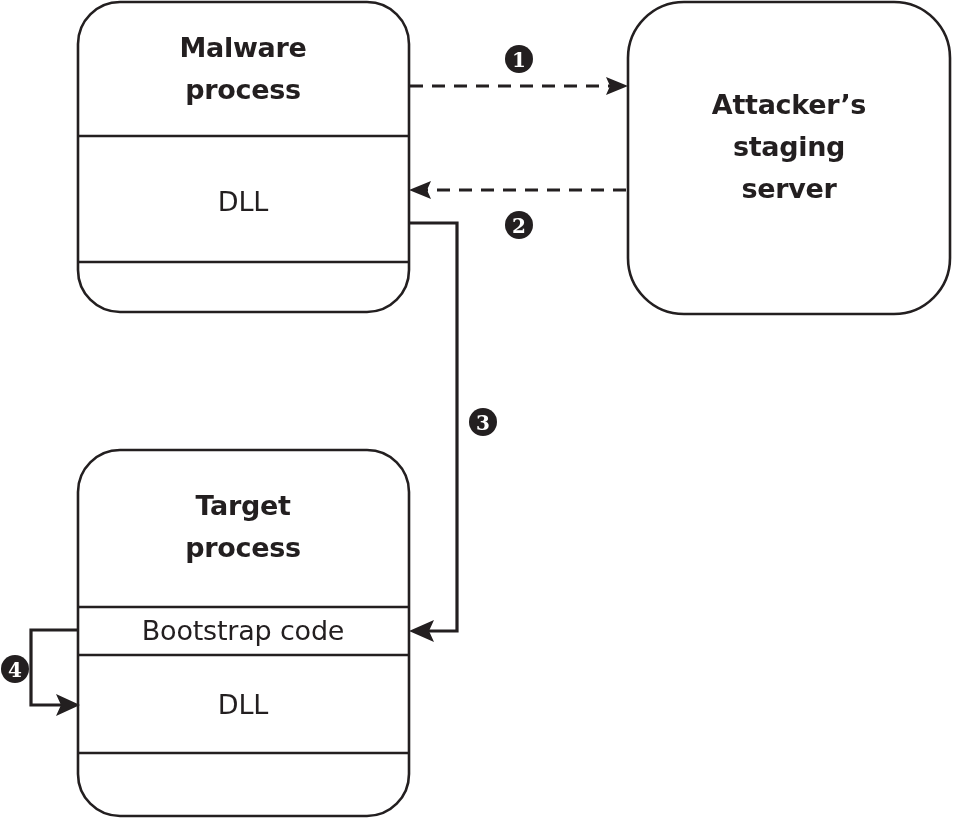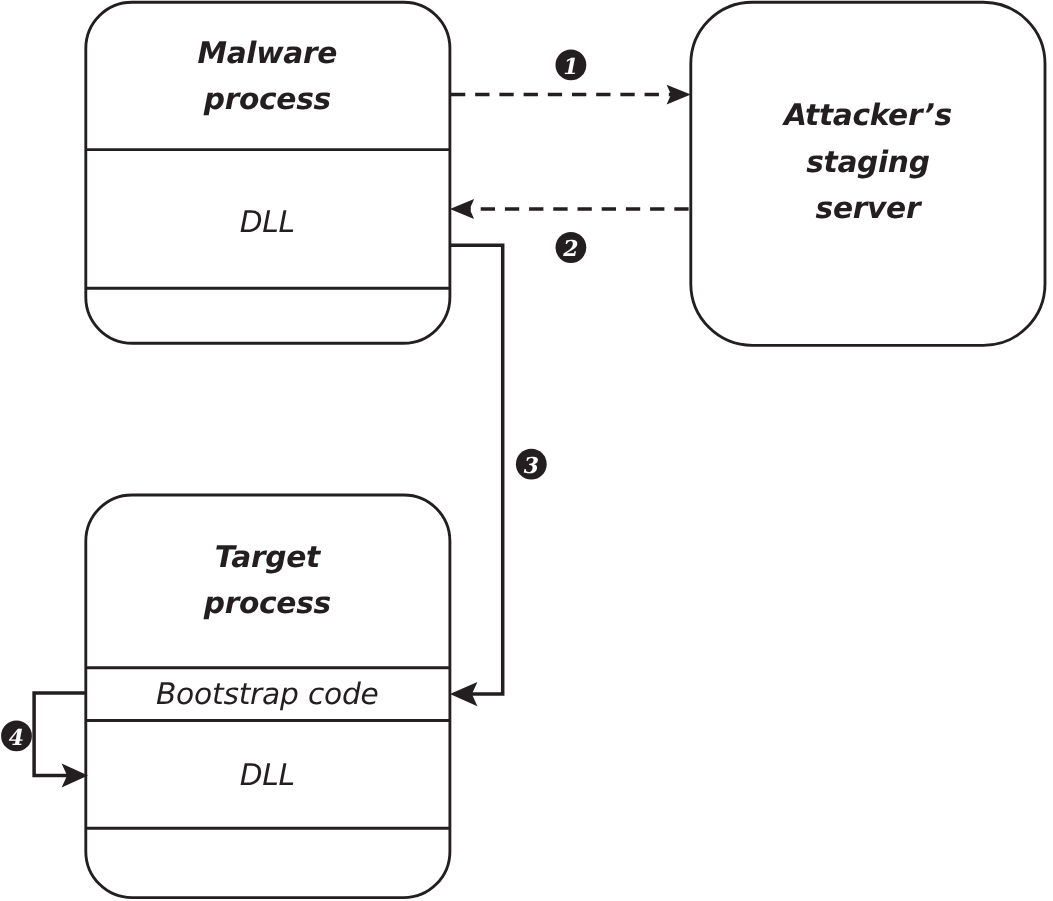--- a/index.html
+++ b/index.html
@@ -10,21 +10,20 @@
   body {
     width: 957px;
     height: 819px;
     font-family: "Liberation Sans", sans-serif;
     overflow: hidden;
   }
   #diagram-root {
     position: relative;
     width: 950px;
     height: 819px;
-    font-style: italic;
   }
   svg.diagram {
     display: block;
     width: 957px;
     height: 819px;
   }
   .box-outline {
     fill: #ffffff;
     stroke: #231f20;
     stroke-width: 2.6;

